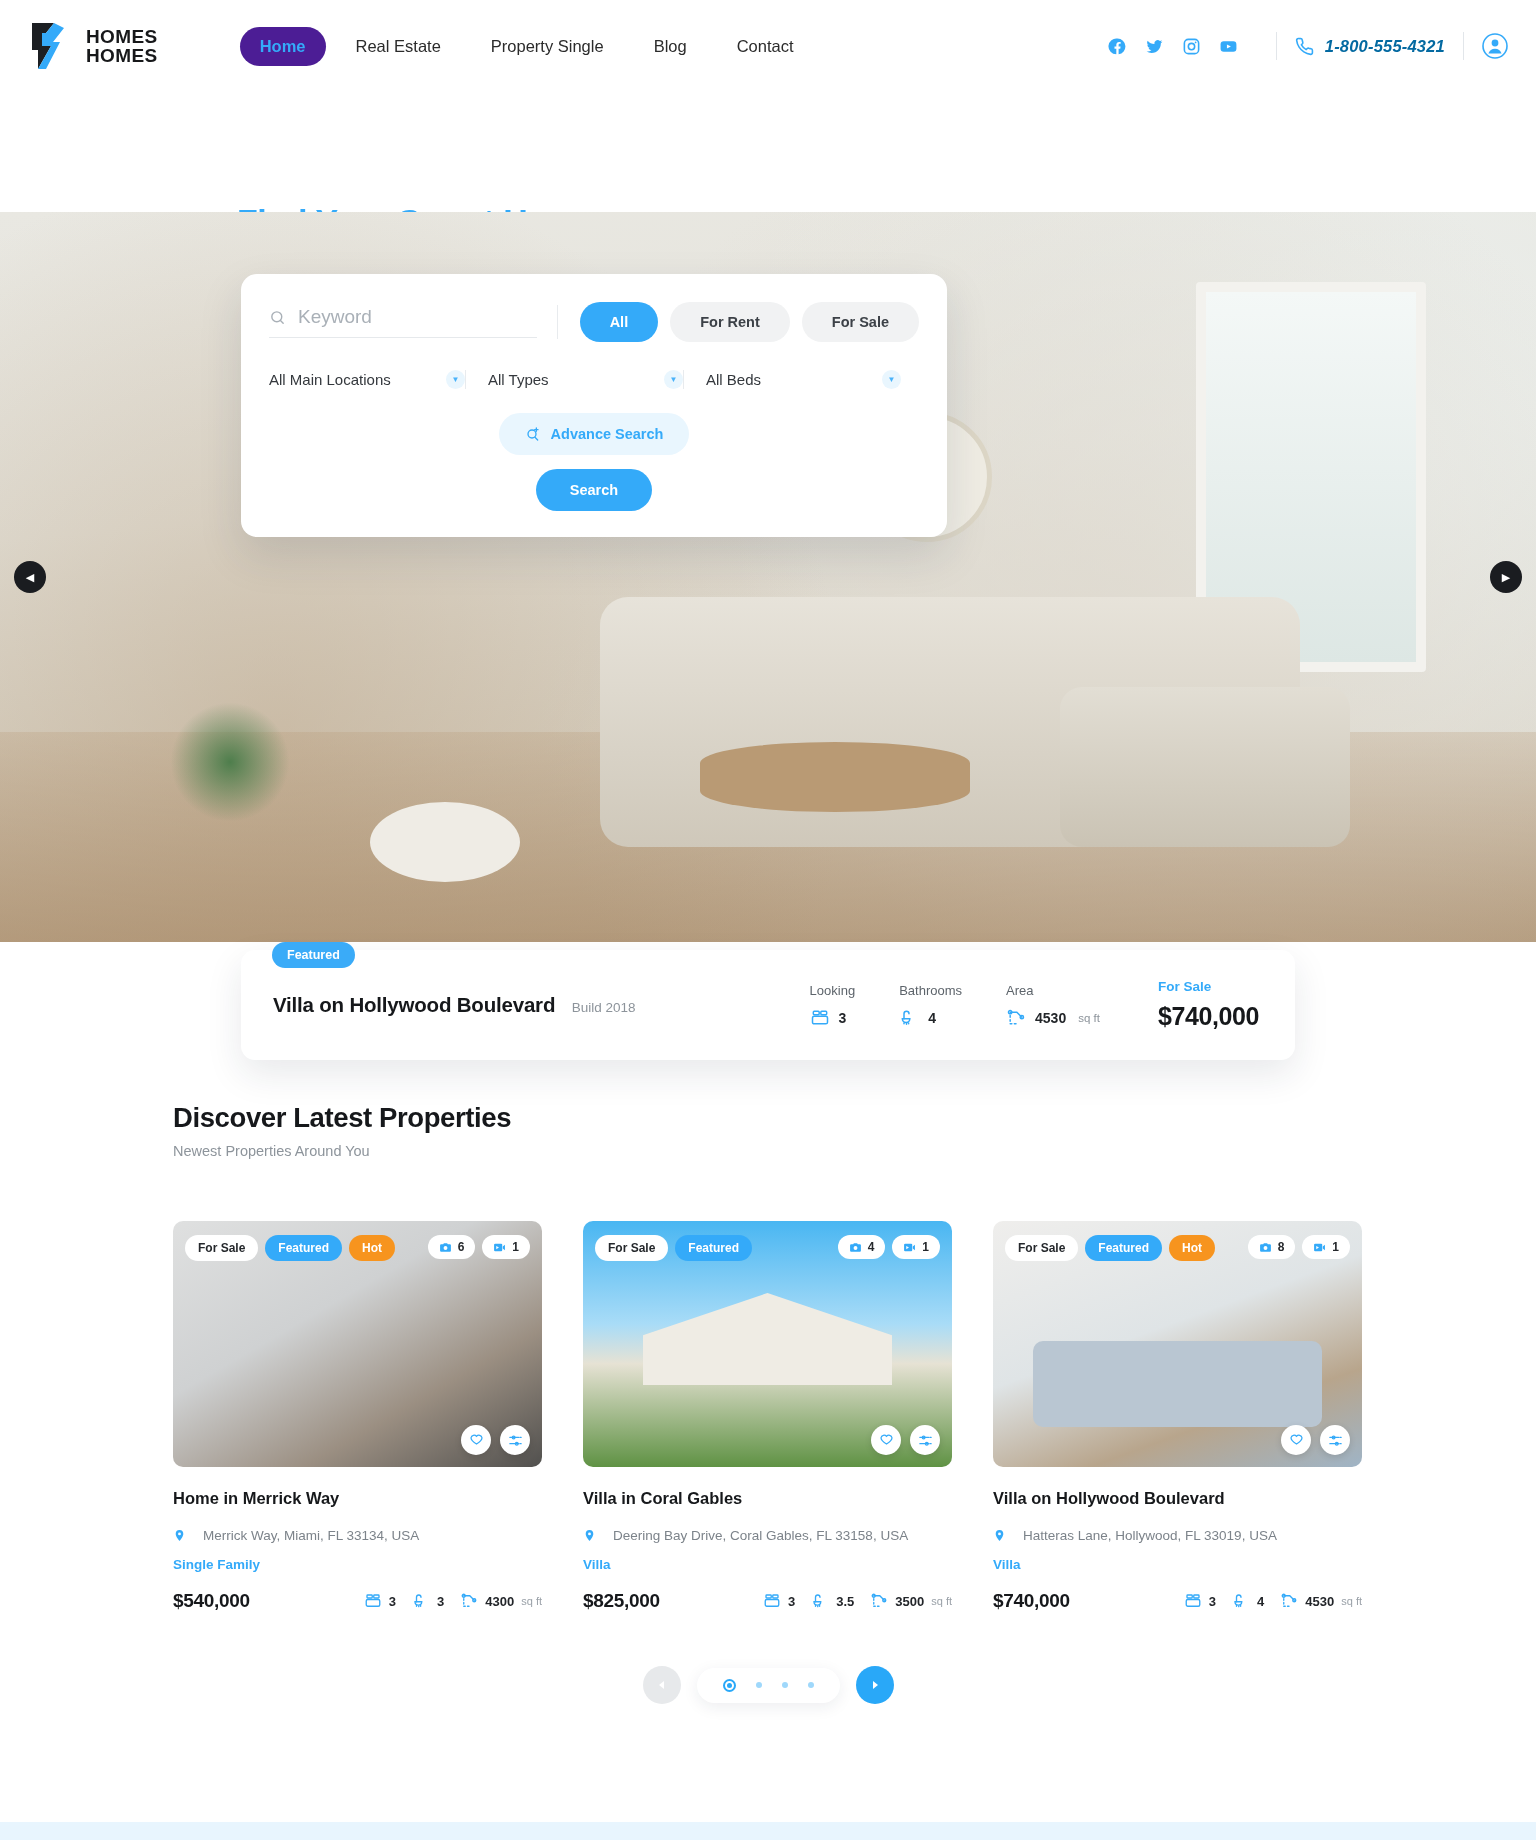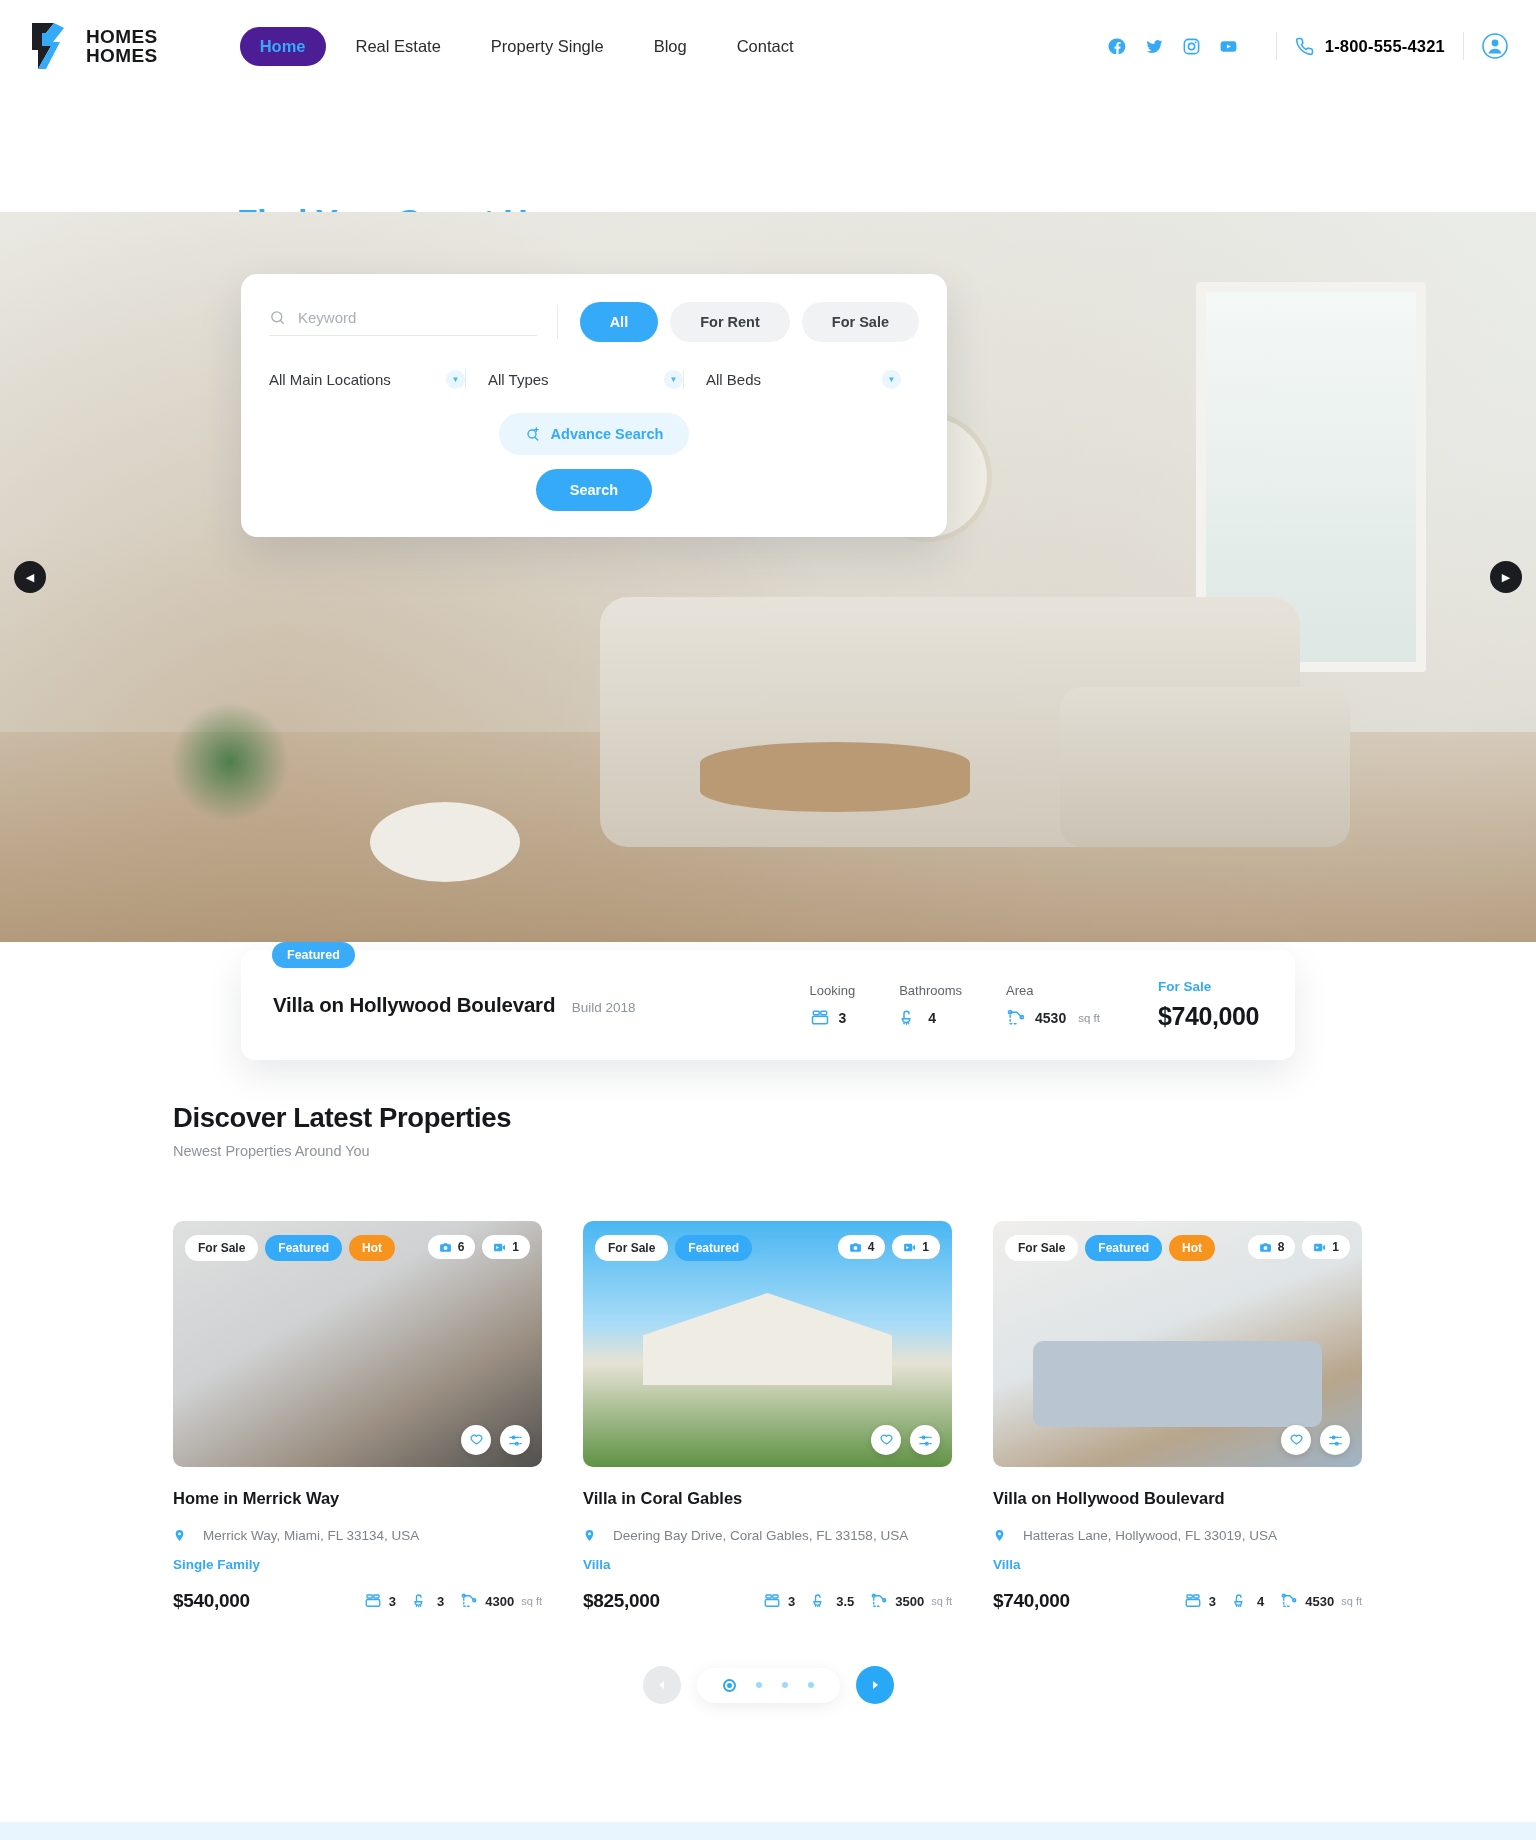--- a/index.html
+++ b/index.html
@@ -39,21 +39,21 @@
     border-radius: 22px;
     white-space: nowrap;
     cursor: pointer;
   }
   .nav-item.active { color: #34aaf9; background: #4c1d95; font-weight: 600; }
   .header-right { margin-left: auto; display: flex; align-items: center; gap: 0px; }
   .socials { display: flex; align-items: center; gap: 18px; margin-right: 20px; }
   .social-ico { width: 19px; height: 19px; display: block; color: #34aaf9; cursor: pointer; }
   .divider-v { width: 1px; height: 28px; background: #e2e6ea; margin: 0 18px; }
   .phone { display: flex; align-items: center; gap: 11px; }
-  .phone-num { font-size: 16.5px; font-weight: 600; color: #000000; letter-spacing: 0.2px; }
+  .phone-num { font-size: 16.5px; font-weight: 600; color: #0369a1; letter-spacing: 0.2px; font-style: italic; }
   .avatar-btn { width: 26px; height: 26px; cursor: pointer; }
 
   
   .hero { position: relative; }
   .hero-top {
     height: 120px;
     position: relative;
     background: #fff;
   }
   .need-help-banner {
@@ -155,21 +155,21 @@
     width: 706px;
     background: #fff;
     border-radius: 16px;
     box-shadow: 0 18px 44px rgba(25,40,60,0.13);
     padding: 28px 28px 26px 28px;
     z-index: 30;
   }
   .search-row1 { display: flex; align-items: center; gap: 0; }
   .keyword-box { display: flex; align-items: center; gap: 12px; width: 330px; border-bottom: 1px solid #e6e9ec; padding-bottom: 9px; }
   .keyword-input {
-    border: none; outline: none; font-size: 15px; color: #2b2b2b;
+    border: none; outline: none; font-size: 19px; color: #2b2b2b;
     width: 100%; font-family: "Liberation Sans", sans-serif; background: transparent;
   }
   .keyword-input::placeholder { color: #a9b0b7; }
   .vsep { width: 1px; height: 34px; background: #e8ebee; margin: 0 22px 0 20px; }
   .seg-group { display: flex; gap: 12px; }
   .seg {
     padding: 12px 30px; border-radius: 22px; font-size: 14.5px; font-weight: 700;
     background: #f1f2f3; color: #3c4147; border: none; cursor: pointer; white-space: nowrap;
   }
   .seg.active { background: #34aaf9; color: #fff; }

